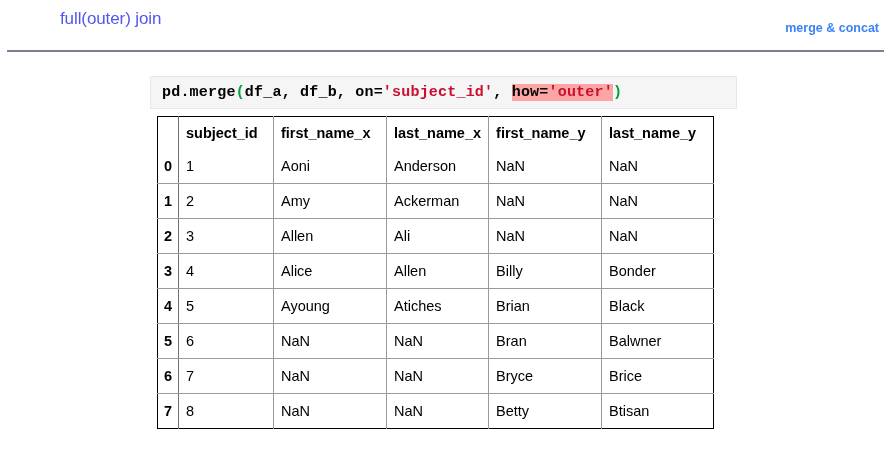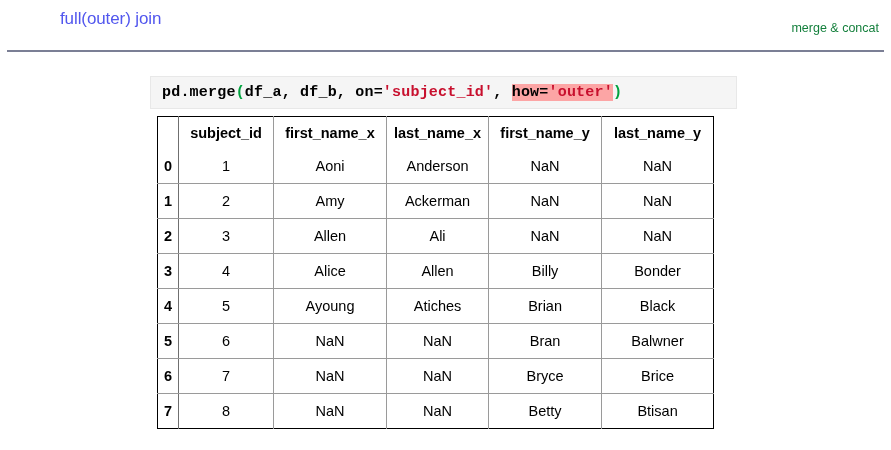--- a/index.html
+++ b/index.html
@@ -32,22 +32,22 @@
     color: #5257ee;
     letter-spacing: -0.1px;
     white-space: nowrap;
     margin-left: 48px;
   }
   .header-note {
     position: absolute;
     right: 12px;
     top: 21px;
     font-size: 12.5px;
-    font-weight: 400;
-    color: #15803d;
+    font-weight: 700;
+    color: #3b82f6;
     white-space: nowrap;
   }
   .header-rule {
     position: absolute;
     left: 7px;
     top: 50px;
     width: 877px;
     height: 2px;
     background: #7b7f95;
   }
@@ -90,21 +90,21 @@
   table.df {
     border-collapse: collapse;
     border: 1px solid #000000;
     background: #ffffff;
     table-layout: fixed;
   }
   table.df th,
   table.df td {
     font-size: 14.5px;
     color: #000000;
-    text-align: center;
+    text-align: left;
     vertical-align: middle;
     padding: 0 7px;
     height: 35px;
     box-sizing: border-box;
     white-space: nowrap;
     overflow: hidden;
     border-right: 1px solid #9a9a9a;
     border-bottom: 1px solid #9a9a9a;
   }
   table.df th {

